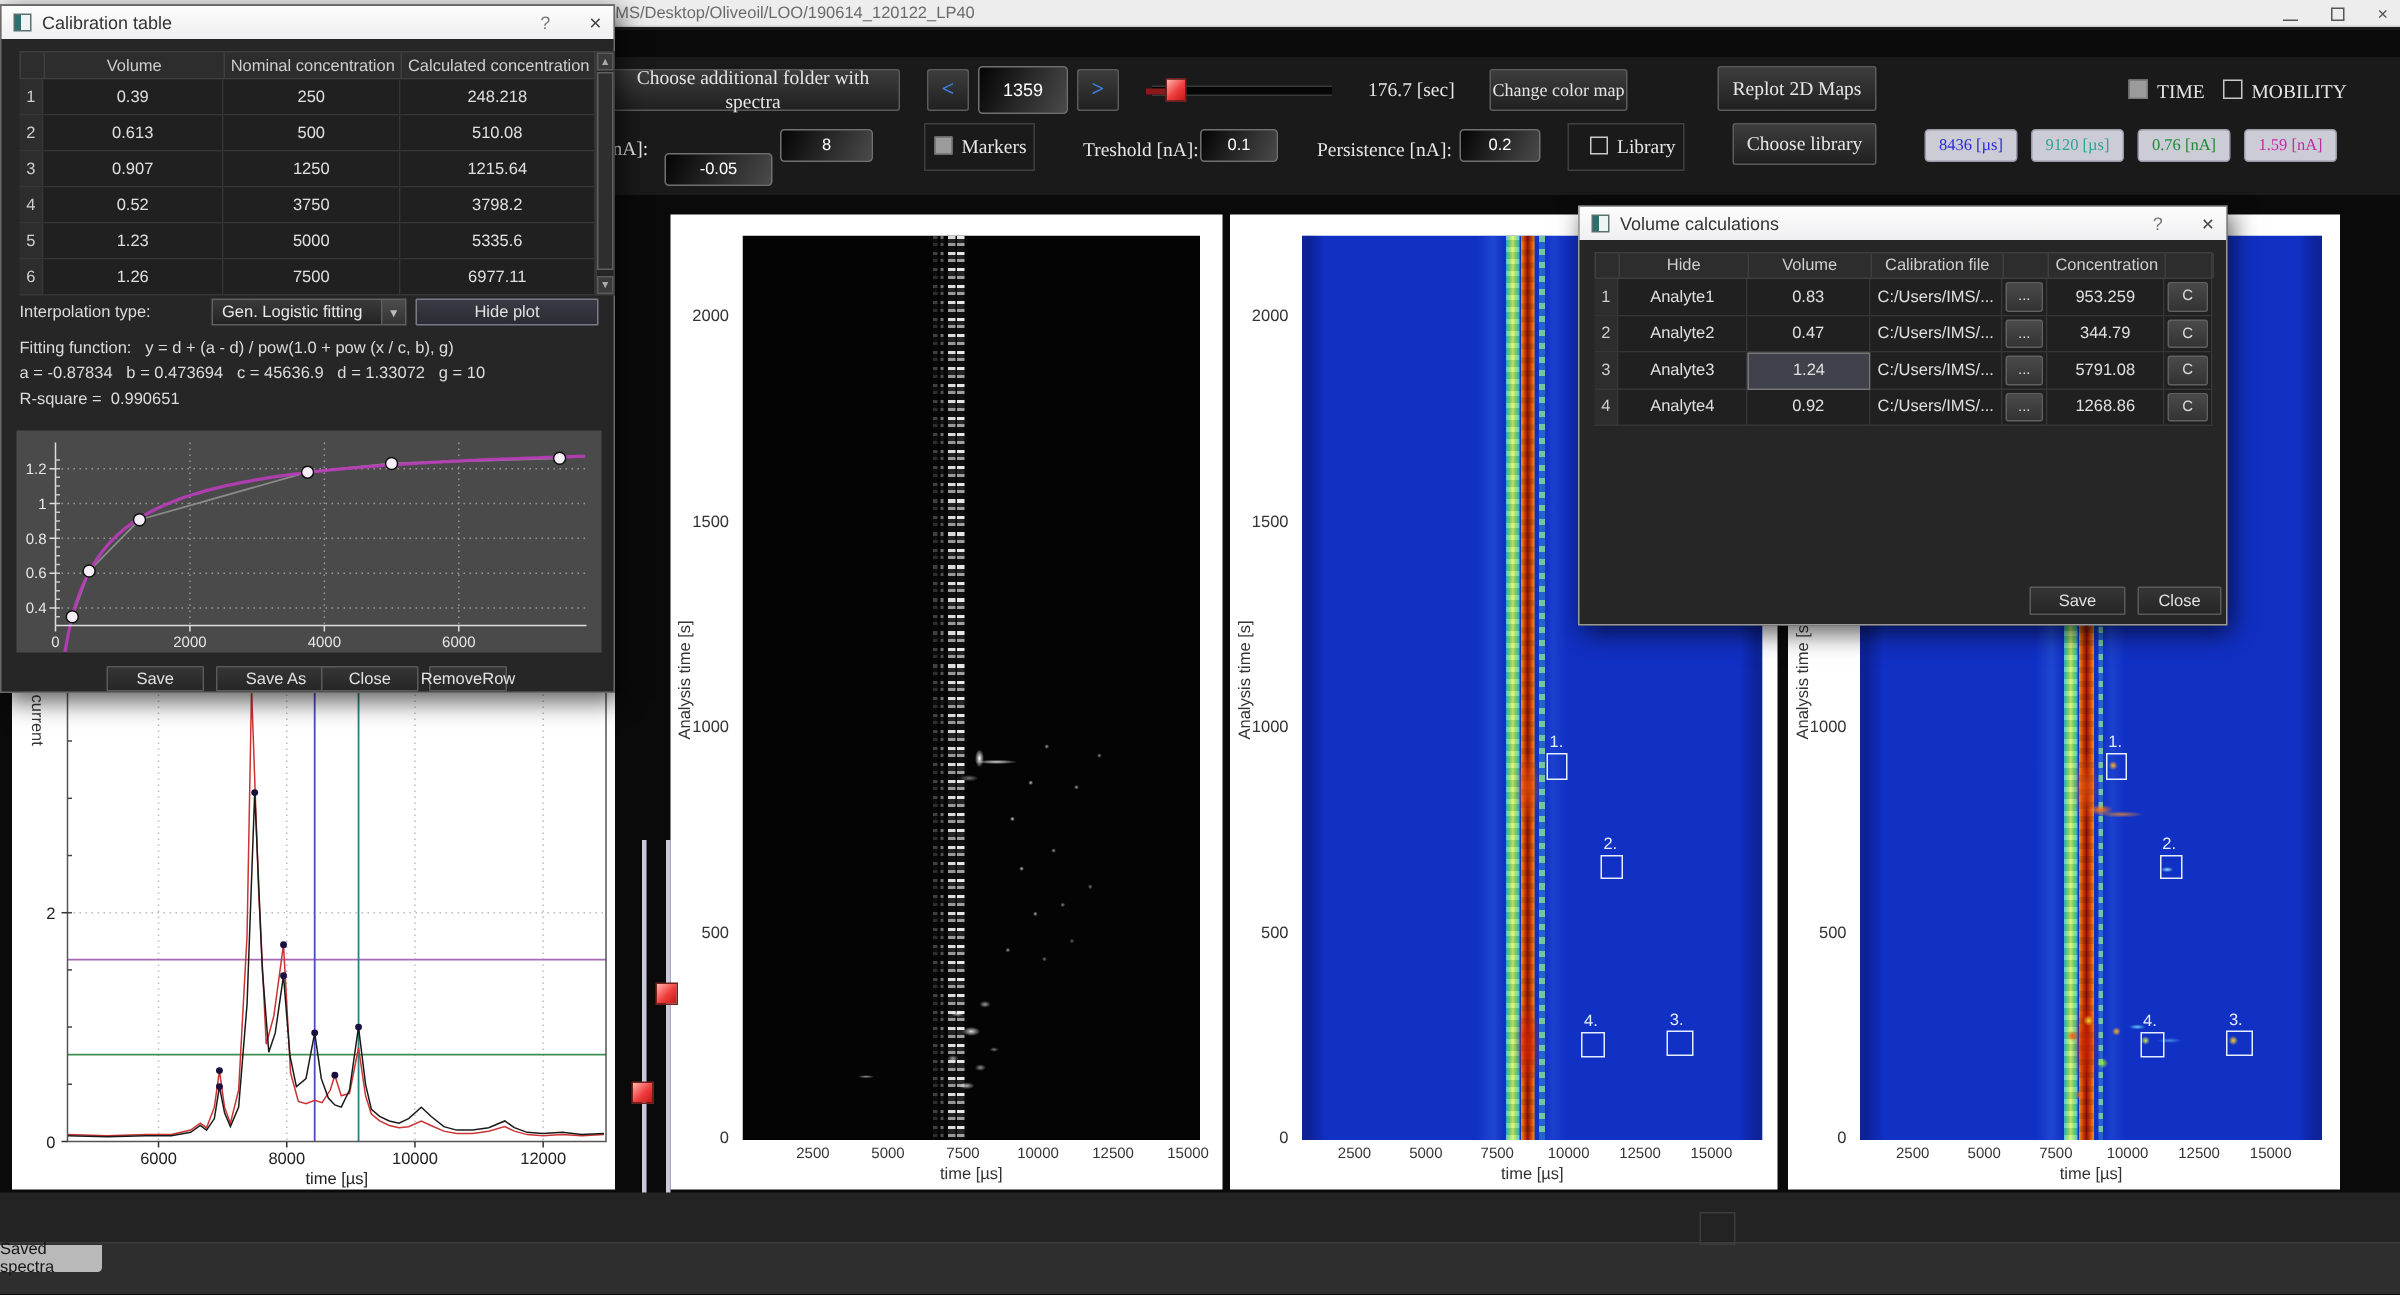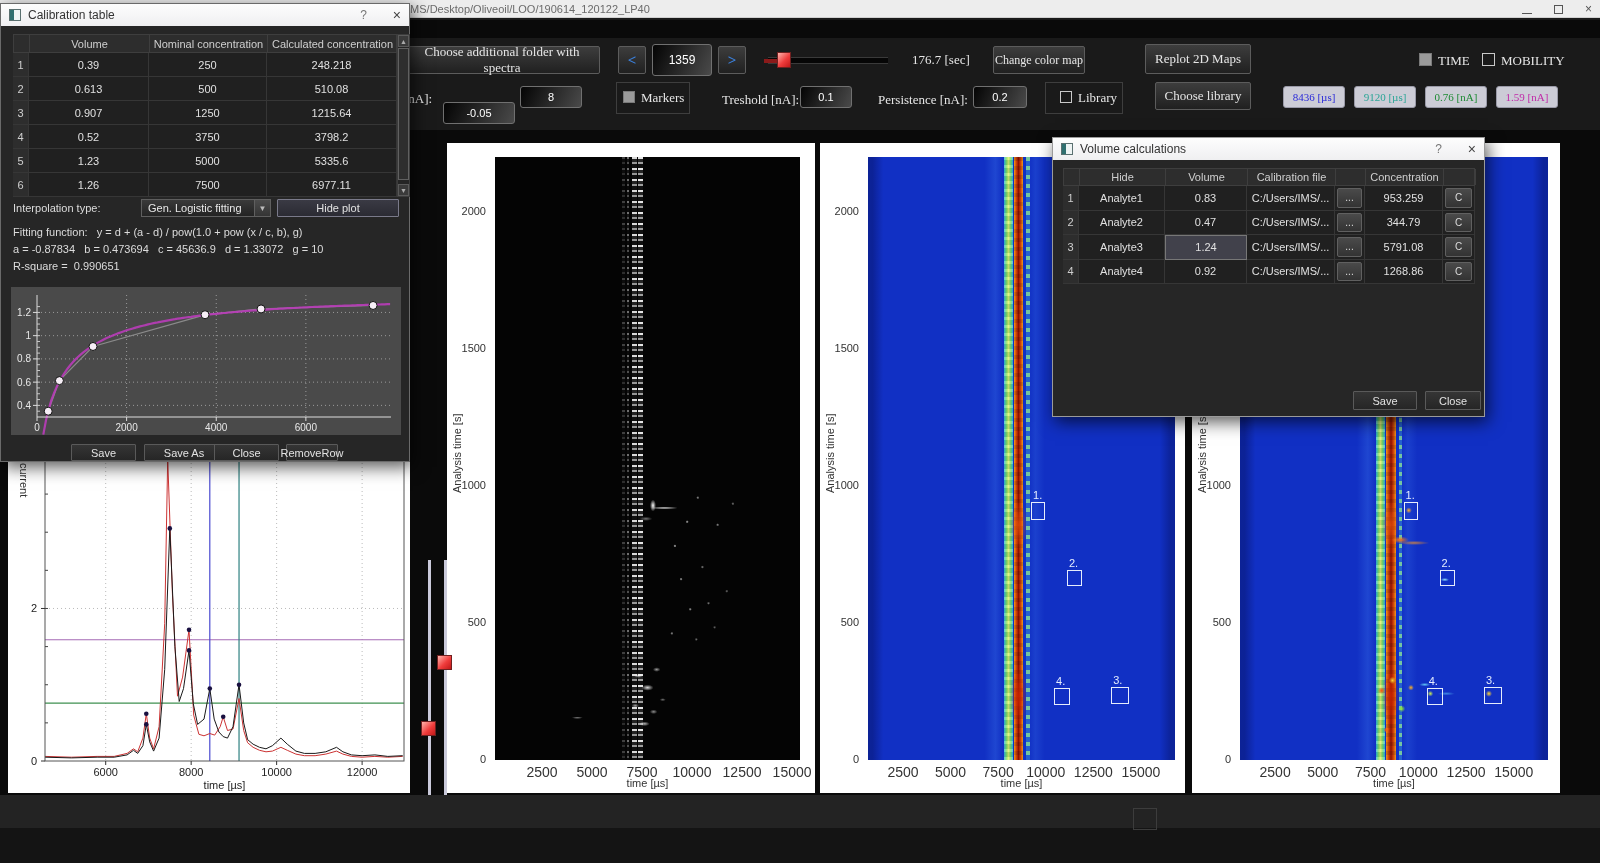--- a/index.html
+++ b/index.html
@@ -33,21 +33,21 @@
 
 .workspace{position:absolute;left:0;top:130px;width:1600px;height:665px;background:#0a0a0a}
 .panel{position:absolute;background:#ffffff;z-index:2}
 .vlabel{position:absolute;writing-mode:vertical-rl;transform:rotate(180deg);font-size:11px;color:#333;text-align:center;white-space:nowrap}
 .vlabel.cw{writing-mode:vertical-rl;transform:none;overflow:hidden}
 .img-wrap{position:absolute;overflow:hidden}
 .map-img{position:absolute;inset:0;overflow:hidden}
 .yticks{position:absolute}
 .yticks span{position:absolute;right:5px;transform:translateY(-7px);font-size:11px;color:#333}
 .xticks{position:absolute}
-.xticks span{position:absolute;transform:translateX(-50%);font-size:14px;color:#333;top:2px}
+.xticks span{position:absolute;transform:translateX(-50%);font-size:10px;color:#333;top:2px}
 .xlabel{position:absolute;text-align:center;font-size:11px;color:#333}
 
 
 .map-gray{background:#040404}
 .gstripe{position:absolute;top:0;bottom:0;background:repeating-linear-gradient(180deg,rgba(255,255,255,.95) 0 2px,rgba(130,130,130,.28) 2px 5px,rgba(255,255,255,.65) 5px 7px,rgba(70,70,70,.2) 7px 11px)}
 .gs0{left:41.8%;width:0.7%;opacity:.25}
 .gs1{left:43.2%;width:0.9%;opacity:.45}
 .gs2{left:45.0%;width:1.4%;opacity:.9}
 .gs3{left:46.9%;width:1.5%;opacity:.95}
 .gray-flare{position:absolute;inset:0;background:
@@ -391,20 +391,23 @@
         <span style="left: 57.9%;">10000</span>
         <span style="left: 73.4%;">12500</span>
         <span style="left: 88.9%;">15000</span>
       </div>
     <div class="xlabel" style="left:48px;top:634px;width:308px">time [µs]</div>
   </div>
 
   <div class="ghost-box" style="left:1133px;top:808px"></div>
 
   <div class="bottomstrip"></div>
+  <div class="statusbar">
+    <span class="status-badge">Saved spectra</span>
+  </div>
 
   <div class="dialog" id="calib-dialog">
     <div class="dlg-titlebar">
       <span class="dlg-icon"></span>
       <span class="dlg-title">Calibration table</span>
       <span class="dlg-help">?</span>
       <span class="dlg-close">×</span>
     </div>
     <div class="ctable-head" style="position:absolute;left:12px;top:30px;width:384px;grid-template-columns:16px 120px 118px 130px">
       <div class="hc"></div>

